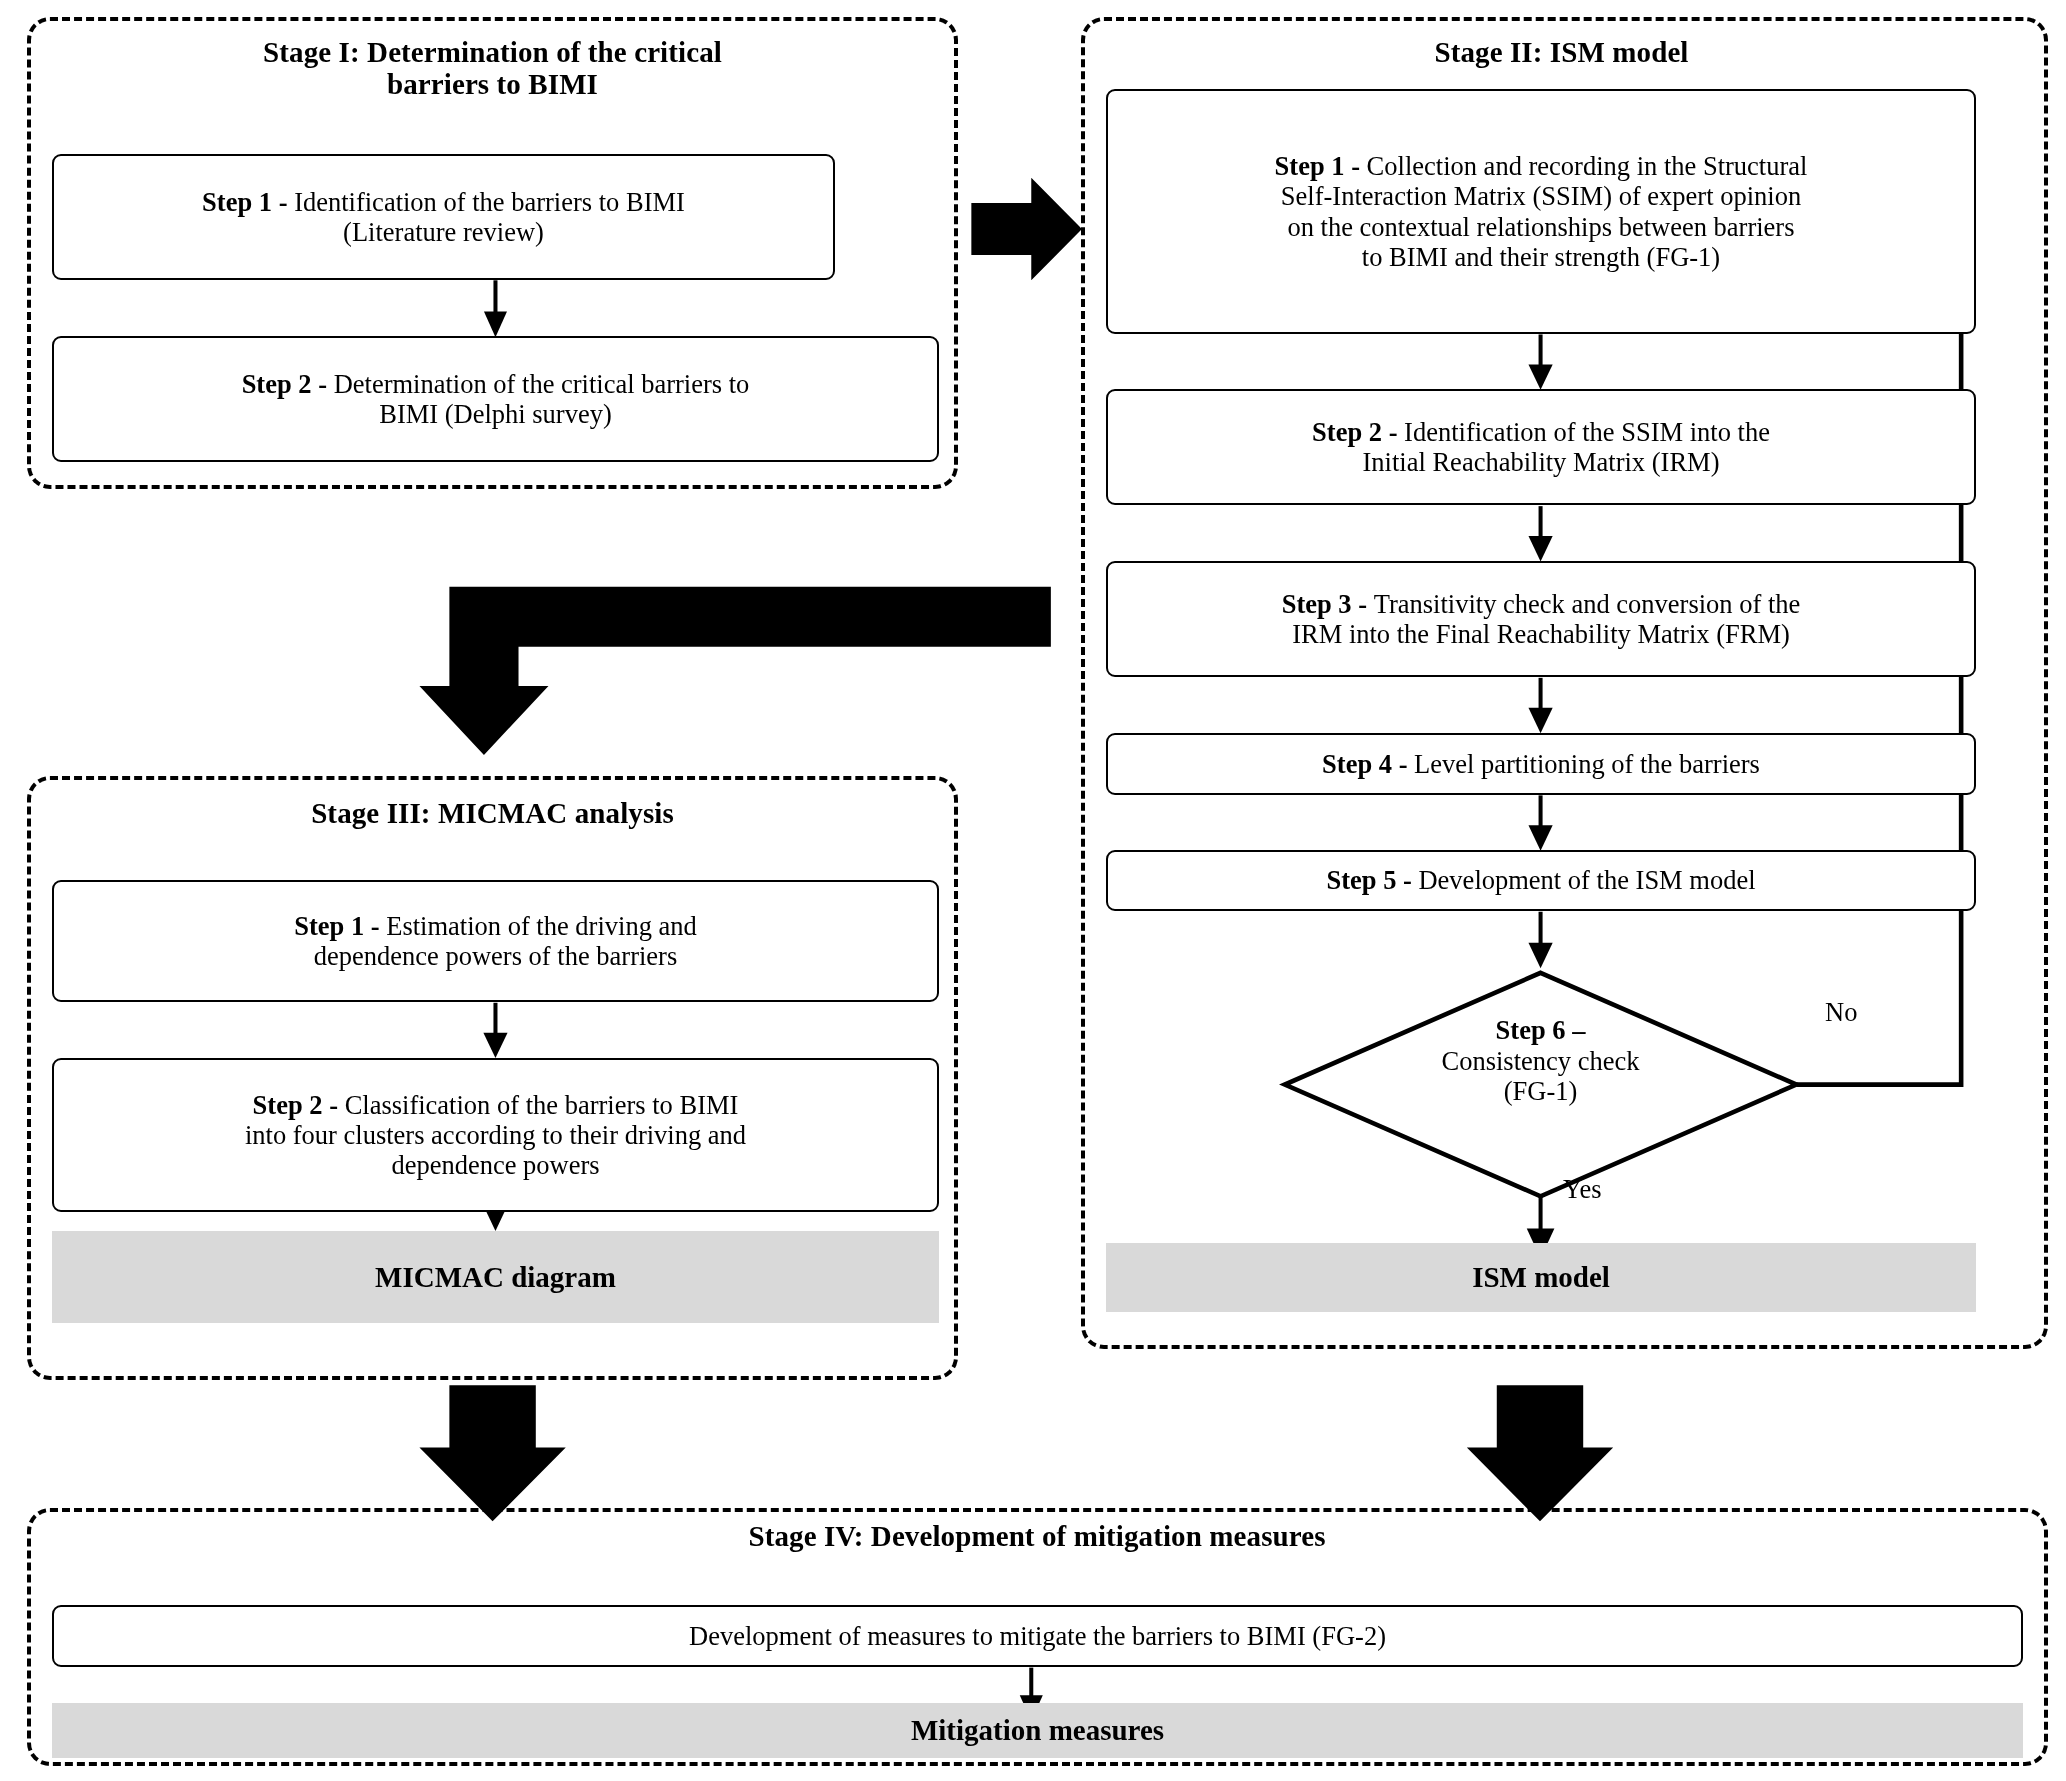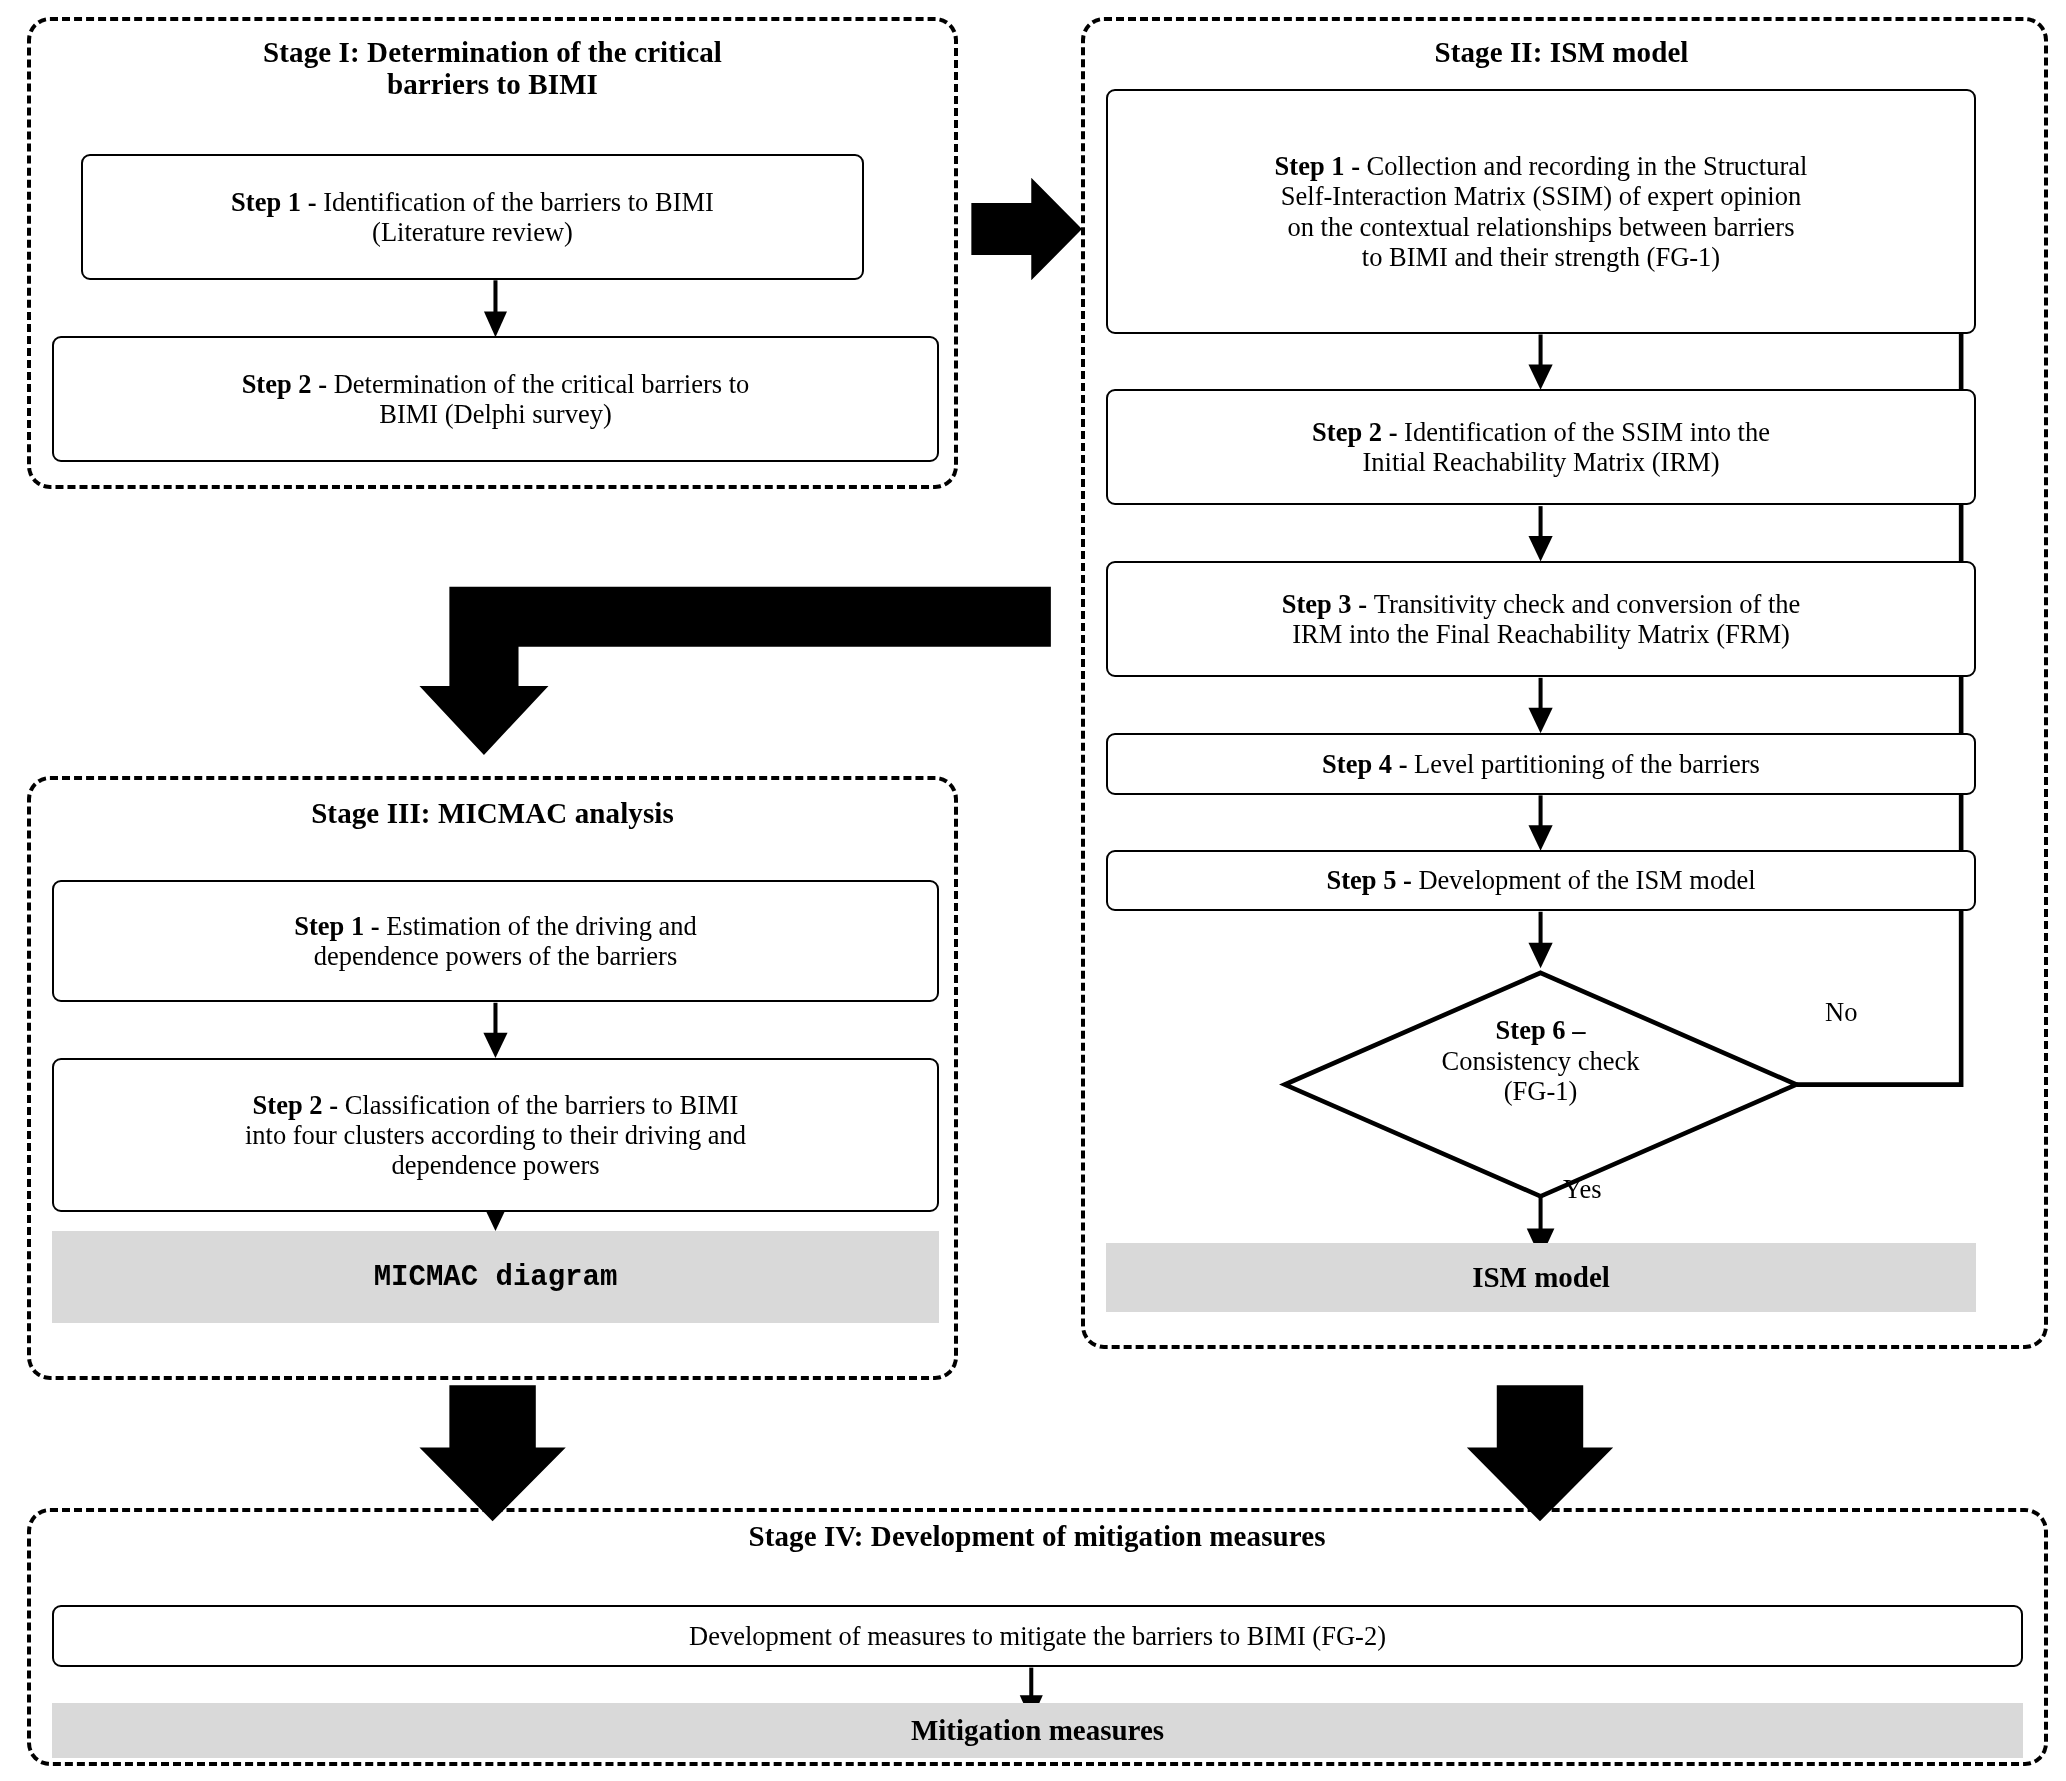--- a/index.html
+++ b/index.html
@@ -178,21 +178,21 @@
     </g>
   </svg>
 
   <div class="stage-box" style="left:26.5px; top:17.3px; width:931px; height:472px;"></div>
 
   <div class="stage-title fs-title" style="left:69px; top:36px; width:847px;">
     <span>Stage I: Determination of  the critical</span><br>
     <span>barriers to BIMI</span>
   </div>
 
-  <div class="pbox fs-body" style="left:52px; top:154px; width:783px; height:126px;margin-left:29px;">
+  <div class="pbox fs-body" style="left:52px; top:154px; width:783px; height:126px;">
     <span class="txt">
       <b>Step 1 - </b><span> Identification of the barriers to BIMI</span><br>
       <span>(Literature review)</span>
     </span>
   </div>
 
   <div class="pbox fs-body" style="left:52px; top:336px; width:887px; height:126px;">
     <span class="txt">
       <b>Step 2 - </b><span>Determination of the critical barriers to</span><br>
       <span>BIMI  (Delphi survey)</span>
@@ -272,21 +272,21 @@
   </div>
 
   <div class="pbox fs-body" style="left:52px; top:1058px; width:887px; height:154px;">
     <span class="txt">
       <b>Step 2 - </b><span>Classification of  the barriers to BIMI</span><br>
       <span>into four clusters according to their driving and</span><br>
       <span>dependence powers</span>
     </span>
   </div>
 
-  <div class="gbox fs-title" style="left:52px; top:1231px; width:887px; height:92px;font-family:Liberation Mono, monospace;">
+  <div class="gbox fs-title" style="left:52px; top:1231px; width:887px; height:92px;">
     <span>MICMAC diagram</span>
   </div>
 
   <div class="stage-box" style="left:26.5px; top:1508px; width:2021px; height:258px;"></div>
 
   <div class="stage-title fs-title" style="left:69px; top:1520px; width:1936px;">
     <span>Stage IV: Development of mitigation measures</span>
   </div>
 
   <div class="pbox fs-body" style="left:52px; top:1605px; width:1971px; height:62px;">

